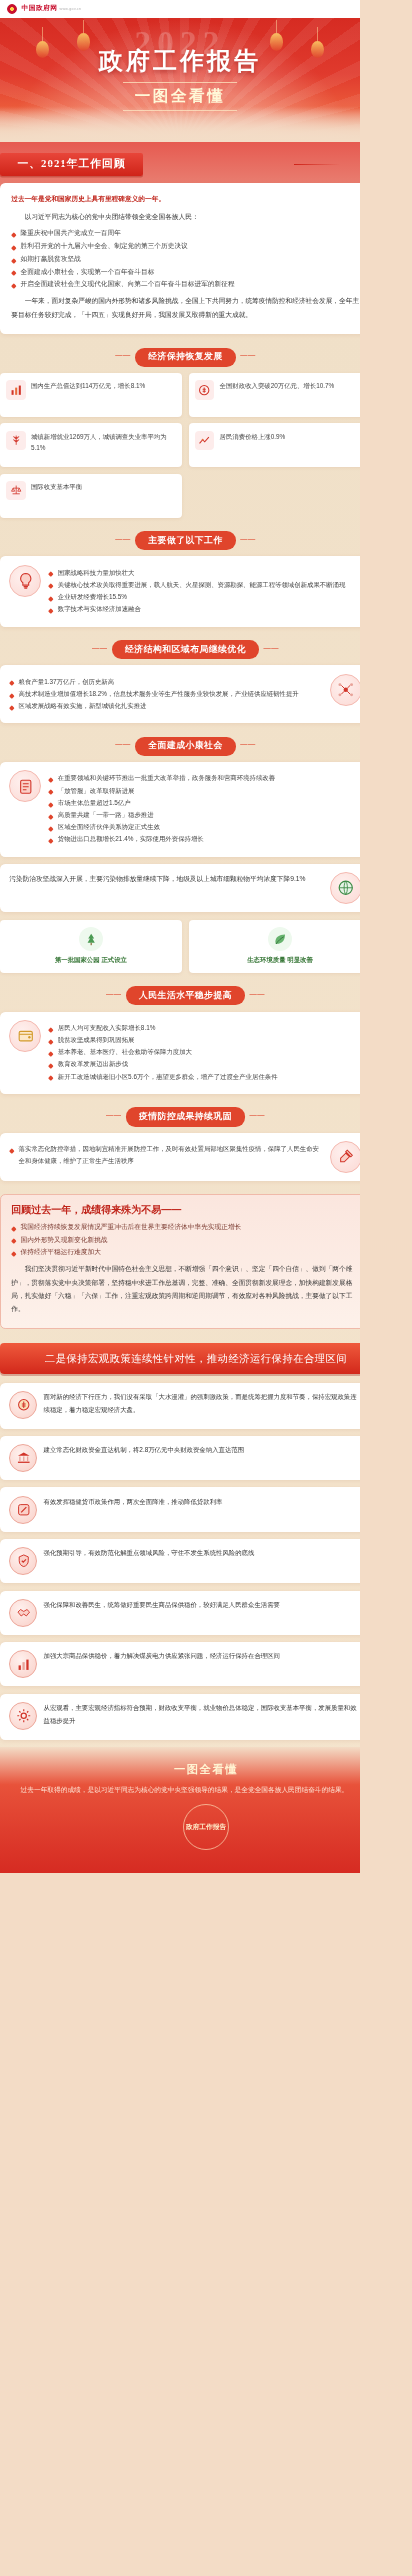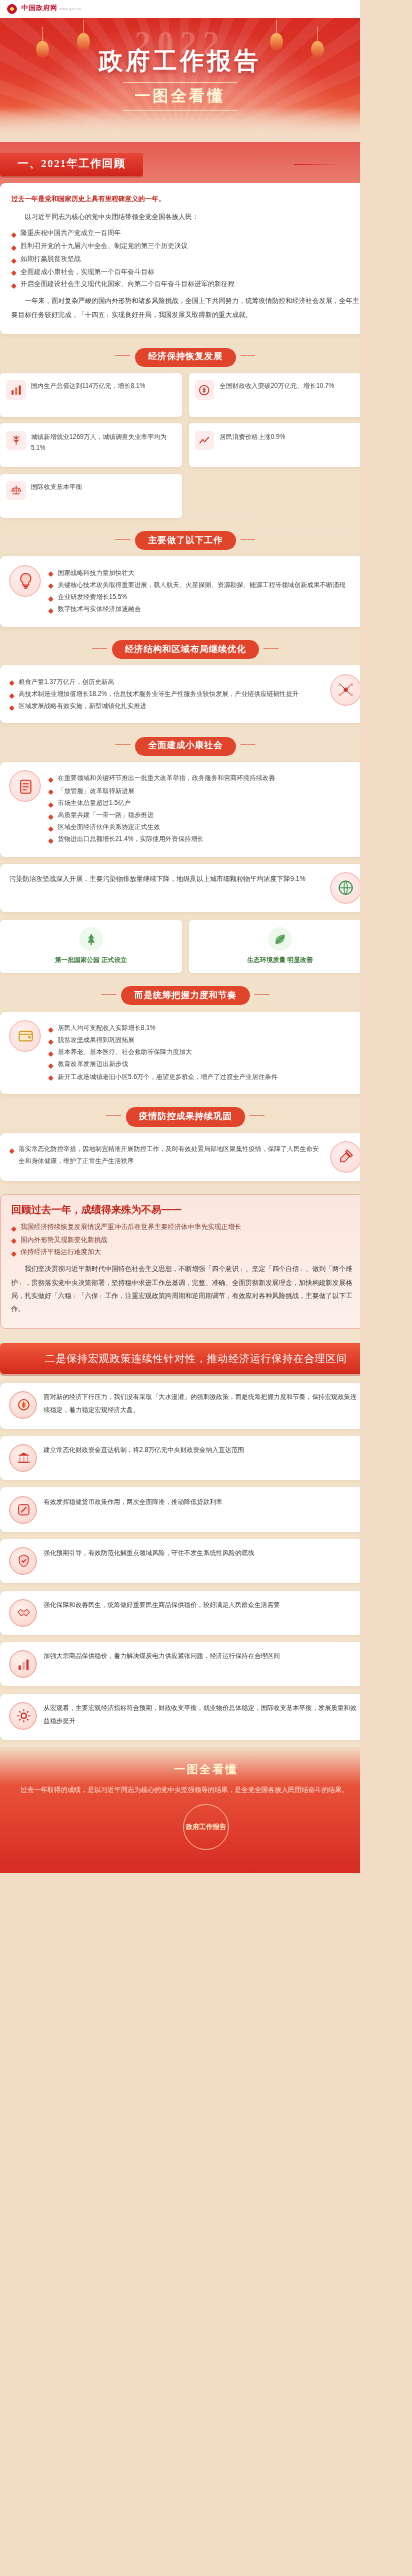--- a/index.html
+++ b/index.html
@@ -437,21 +437,21 @@
             <path d="M20 4C10 4 4 9 4 16c0 2 1 4 1 4s8 0 12-5c3-4 3-11 3-11z" fill="#67b36e"></path>
             <path d="M5 20c4-6 9-10 13-12" stroke="#2f6f37" stroke-width="1.4" fill="none"></path>
           </svg>
       </div>
       <div class="flabel">生态环境质量
 明显改善</div>
     </div>
   </div>
 
   <div class="pill-head">
-    <span class="pill">而是统筹把握力度和节奏</span>
+    <span class="pill">人民生活水平稳步提高</span>
   </div>
   <div class="ip-block">
     <div class="ip-ico">
       <svg viewBox="0 0 24 24">
           <rect x="3" y="6" width="18" height="13" rx="2" fill="#fde8c8" stroke="#d29a2a" stroke-width="1.5"></rect>
           <path d="M3 10h18" stroke="#d29a2a" stroke-width="1.4"></path>
           <circle cx="17" cy="14" r="1.6" fill="#d29a2a"></circle>
         </svg>
     </div>
     <div class="ip-body">

